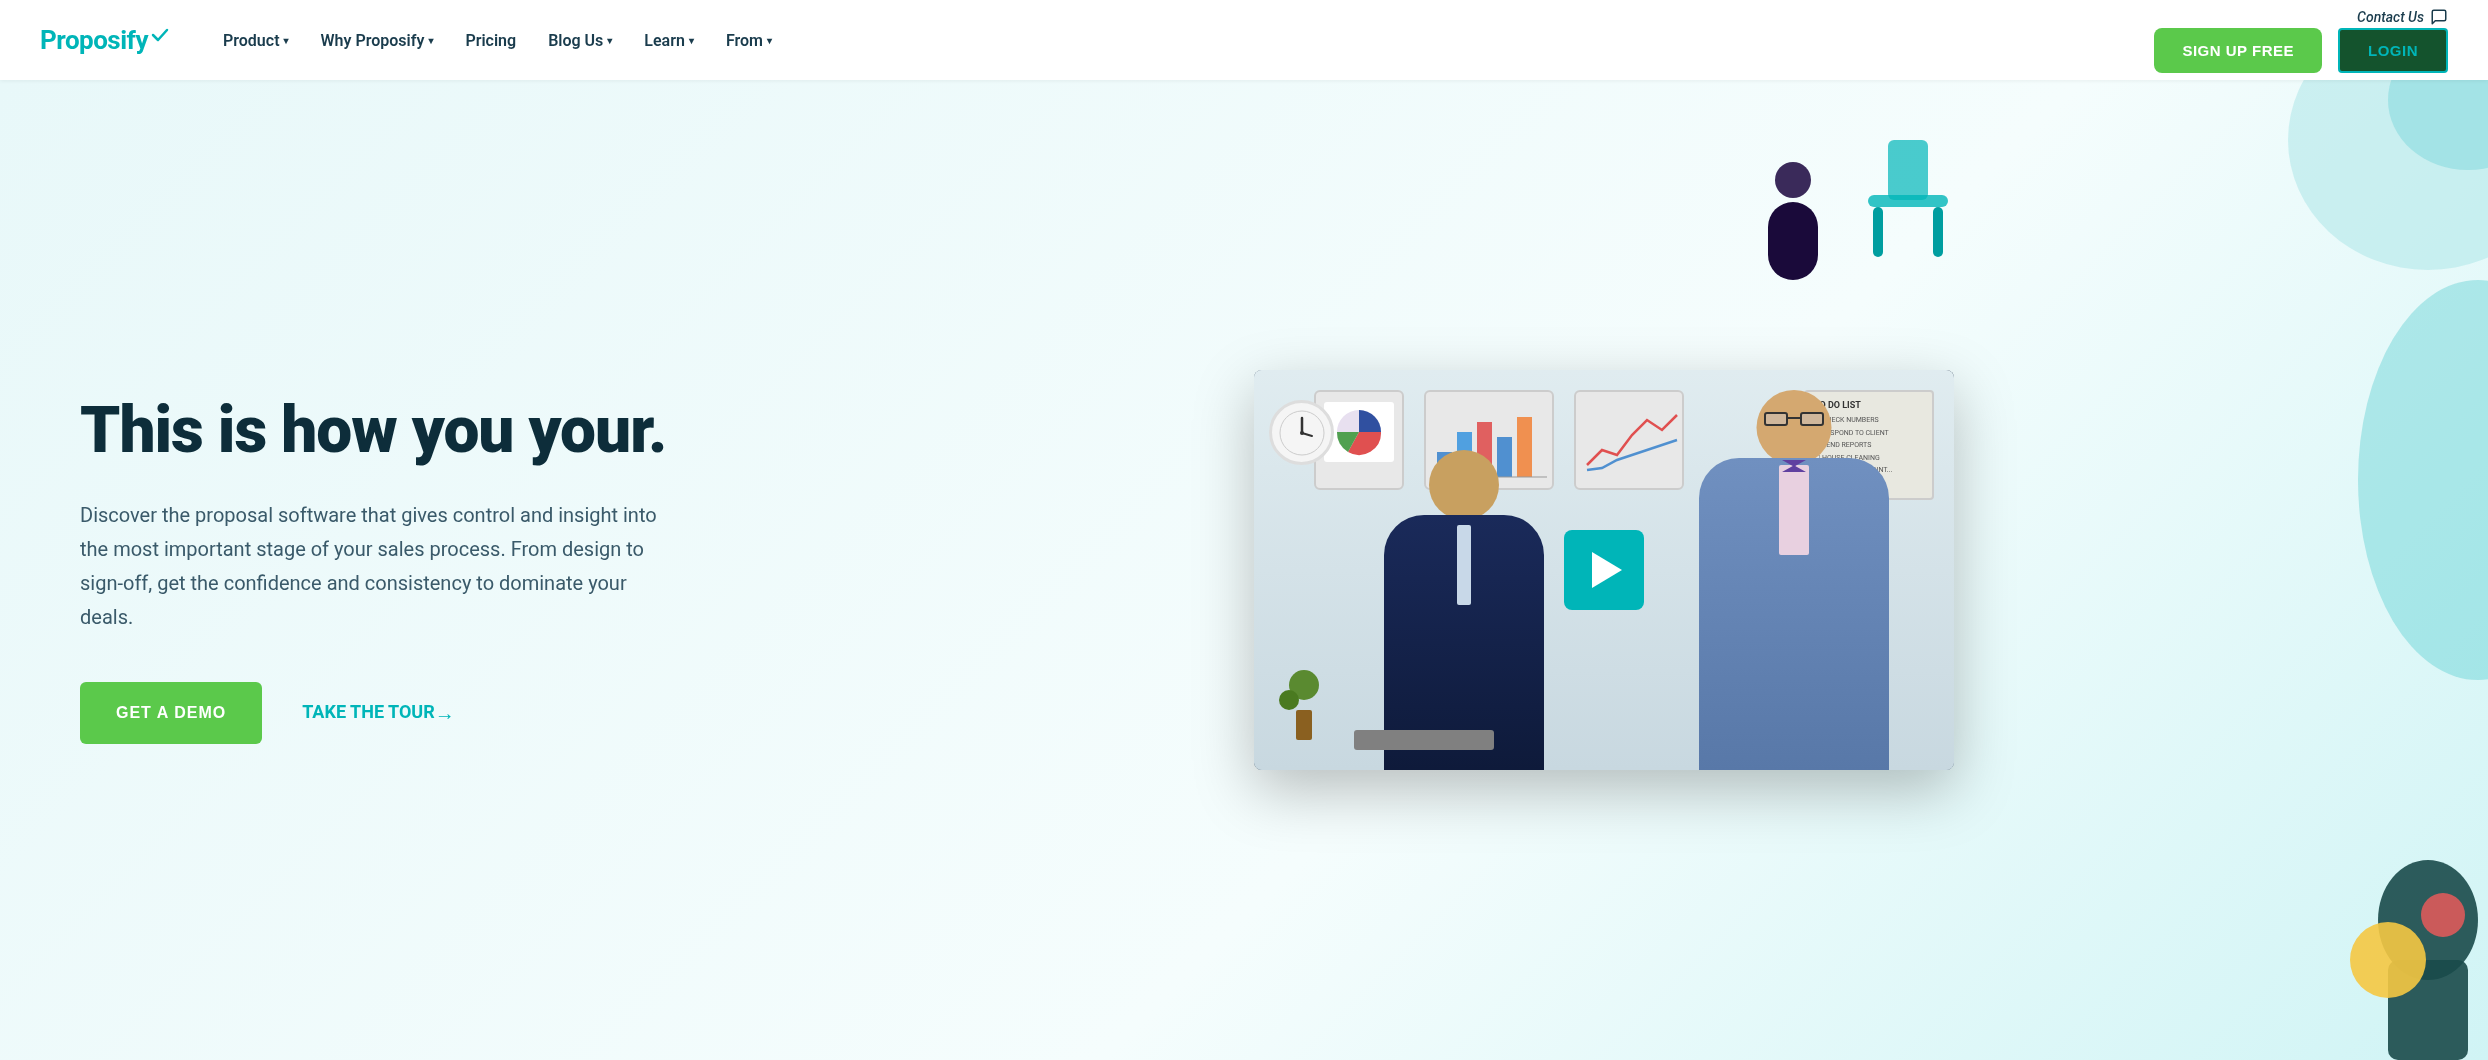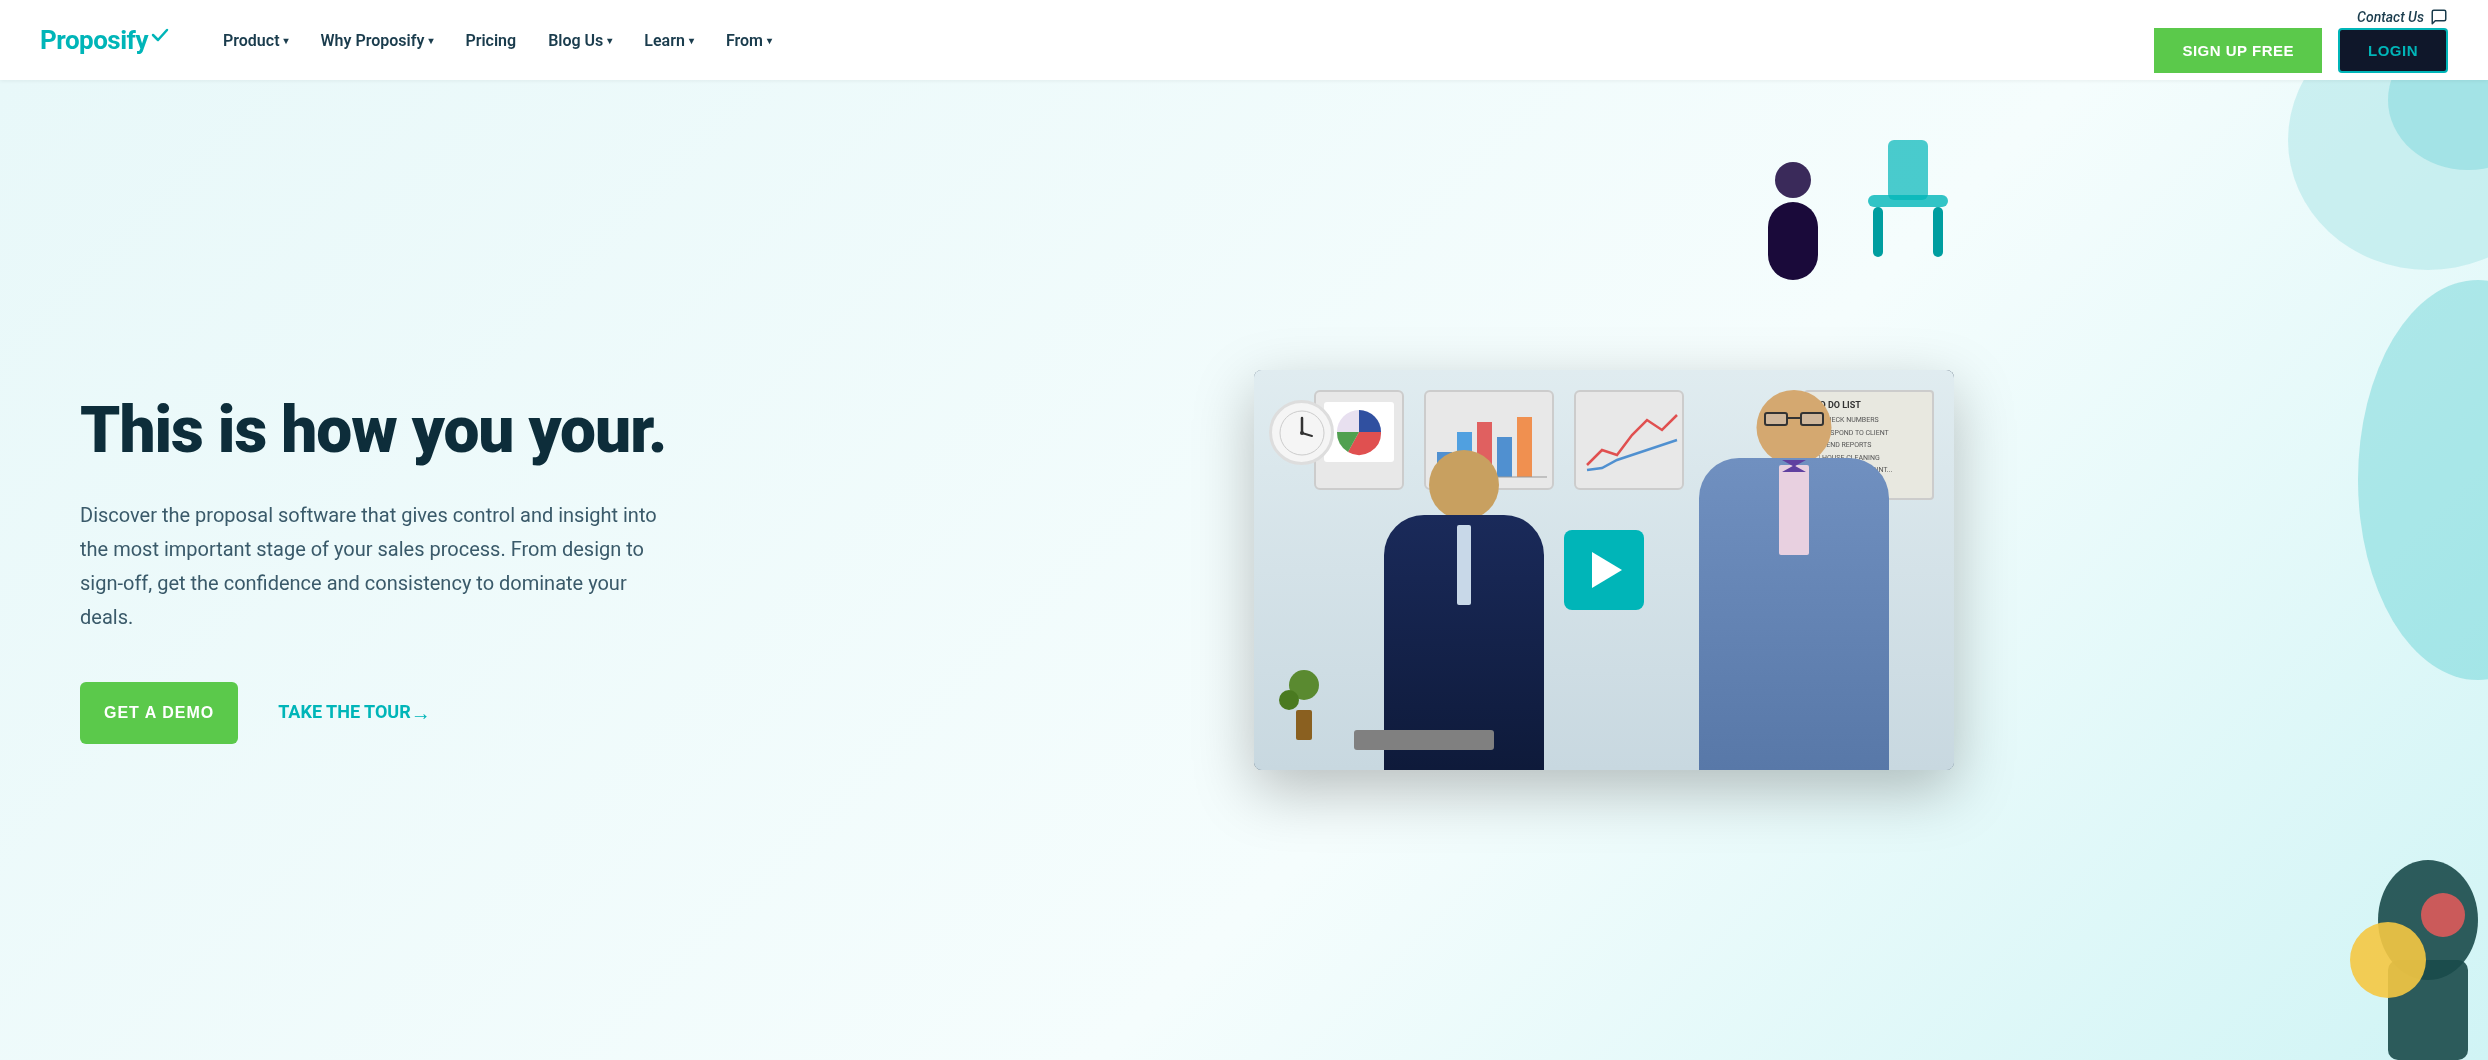--- a/index.html
+++ b/index.html
@@ -69,27 +69,27 @@
       font-weight: 500;
       font-style: italic;
     }
     .btn-signup {
       background: #5bc94b;
       color: #fff;
       border: none;
       padding: 14px 28px;
       font-size: 15px;
       font-weight: 700;
-      border-radius: 0;
+      border-radius: 8px;
       cursor: pointer;
       letter-spacing: 0.5px;
       text-transform: uppercase;
     }
     .btn-login {
-      background: #0f172a;
+      background: #14532d;
       color: #00b5b8;
       border: 2px solid #00b5b8;
       padding: 12px 28px;
       font-size: 15px;
       font-weight: 700;
       border-radius: 4px;
       cursor: pointer;
       letter-spacing: 0.5px;
       text-transform: uppercase;
     }
@@ -127,21 +127,21 @@
     }
     .hero-actions {
       display: flex;
       align-items: center;
       gap: 40px;
     }
     .btn-demo {
       background: #5bc94b;
       color: #fff;
       border: none;
-      padding: 22px 24px;
+      padding: 22px 36px;
       font-size: 16px;
       font-weight: 700;
       border-radius: 6px;
       cursor: pointer;
       letter-spacing: 1px;
       text-transform: uppercase;
     }
     .btn-tour {
       color: #00b5b8;
       font-size: 18px;

